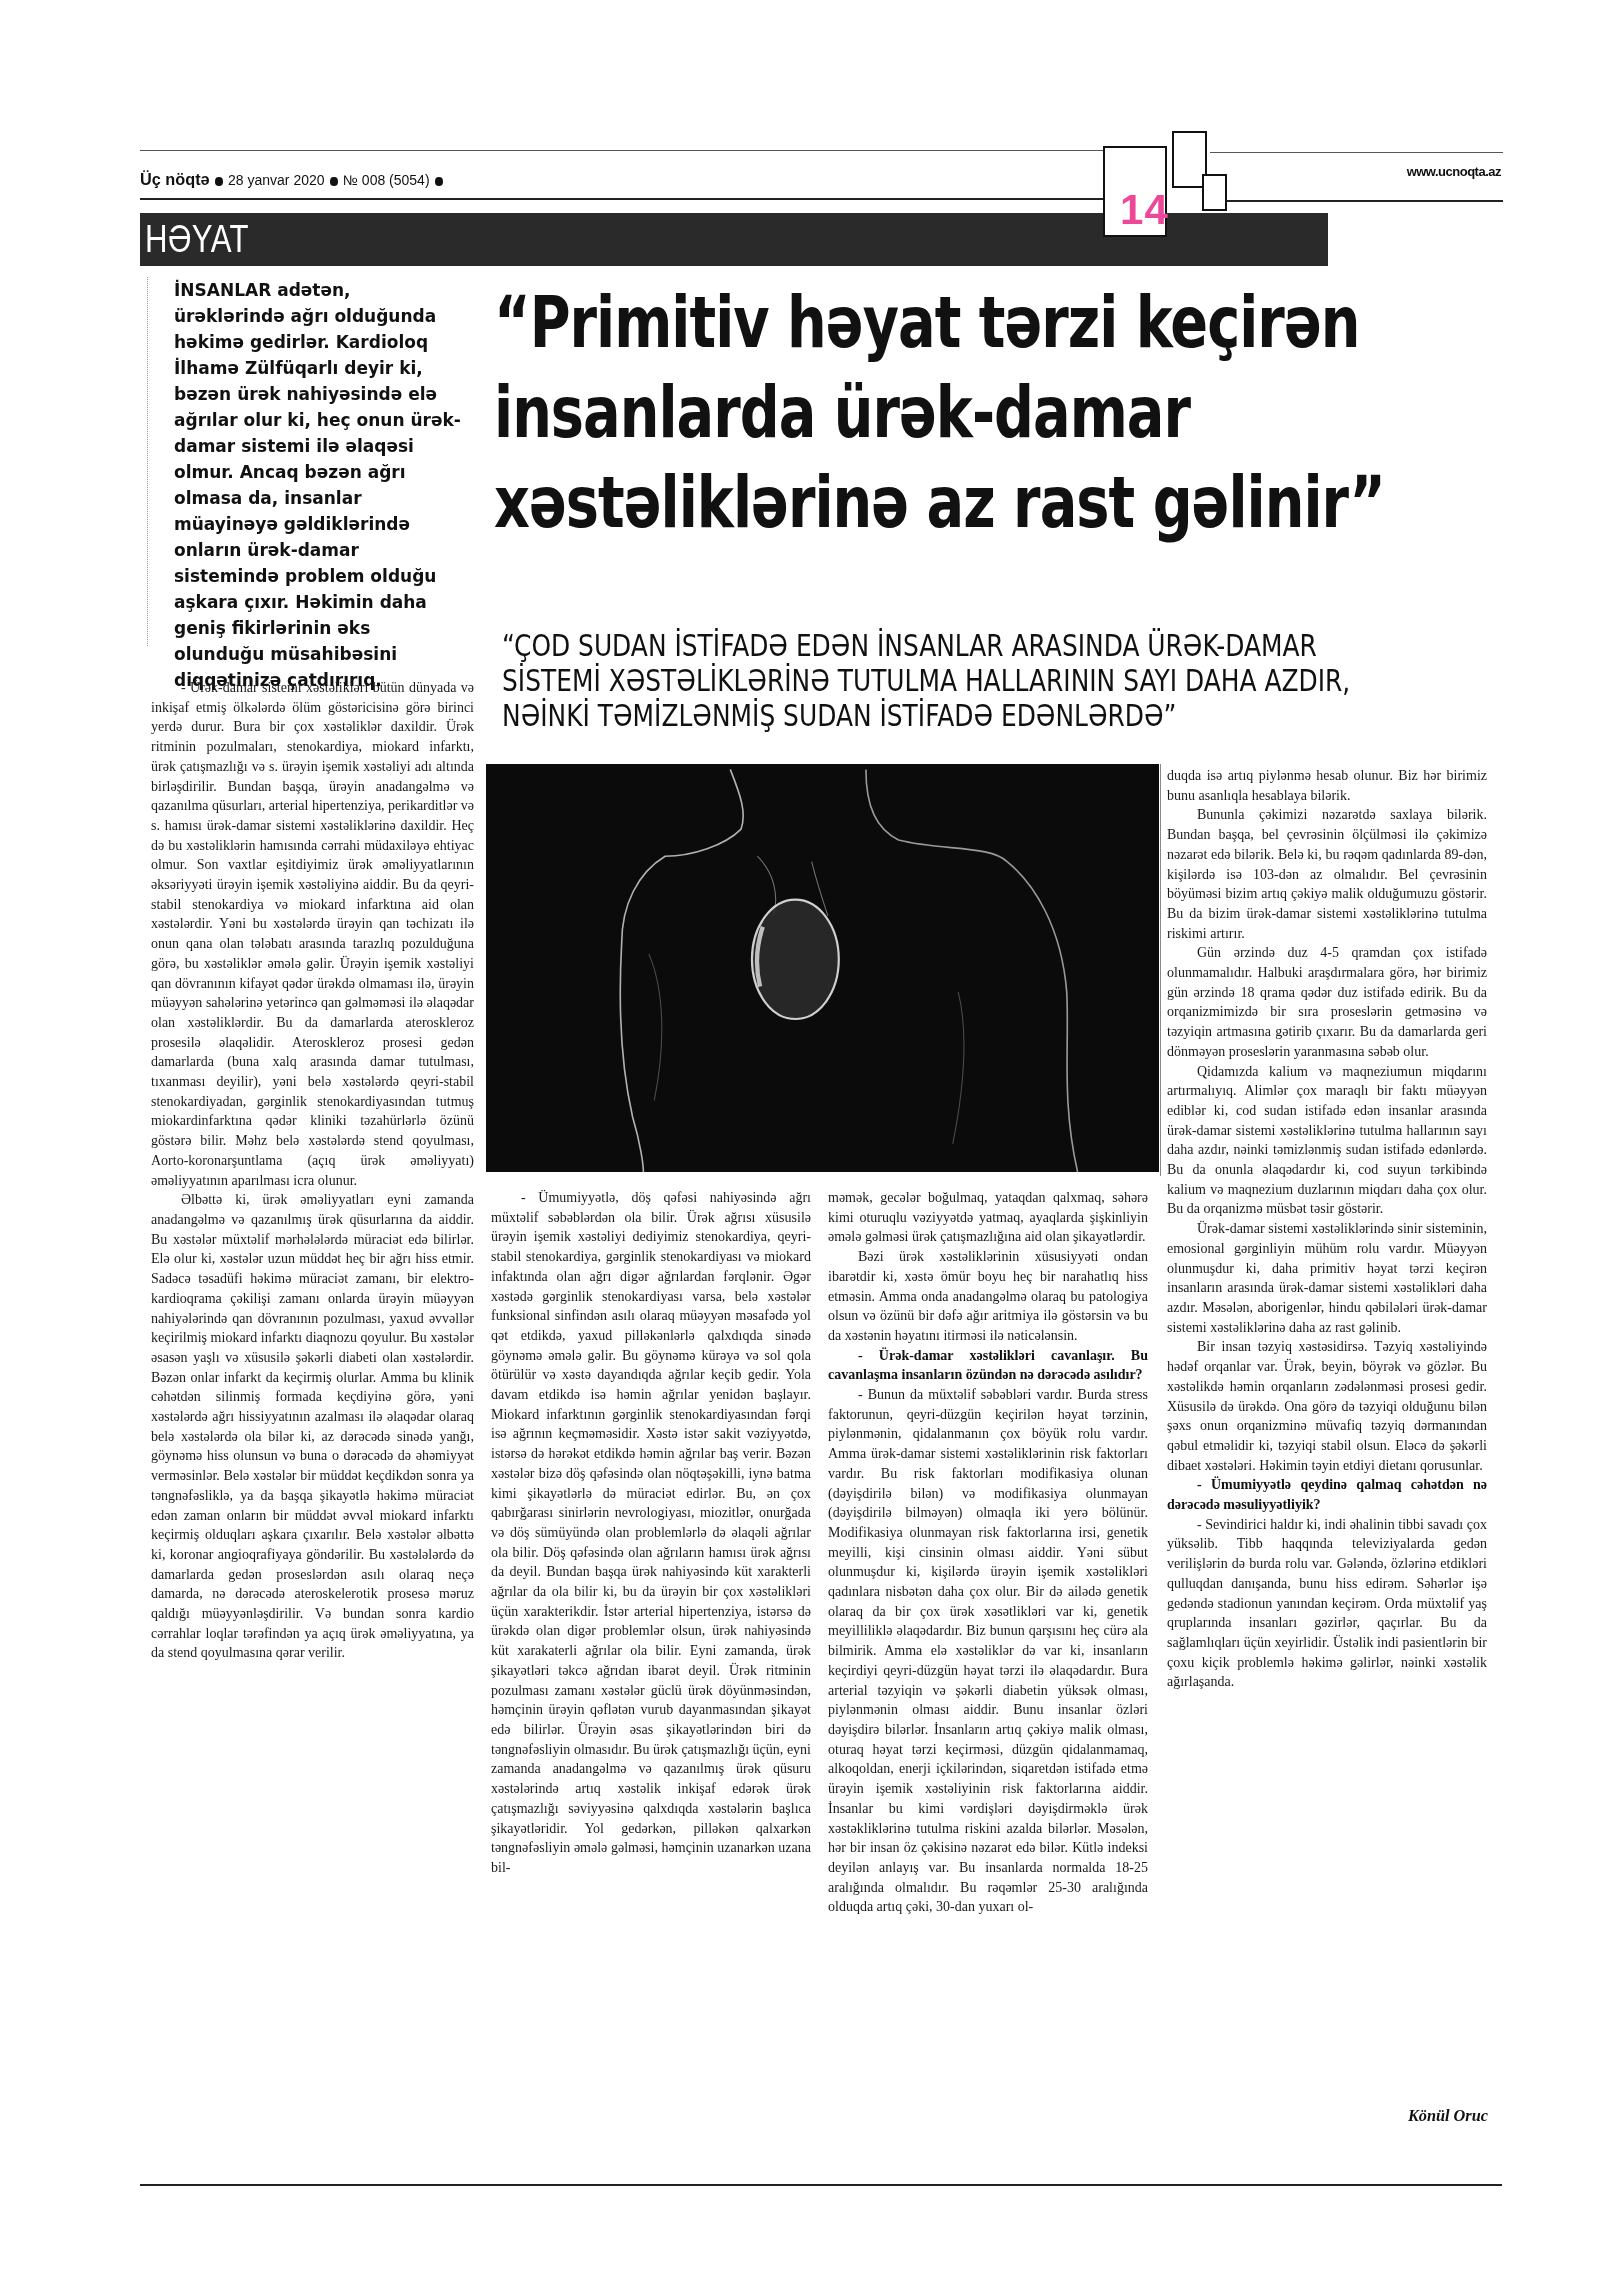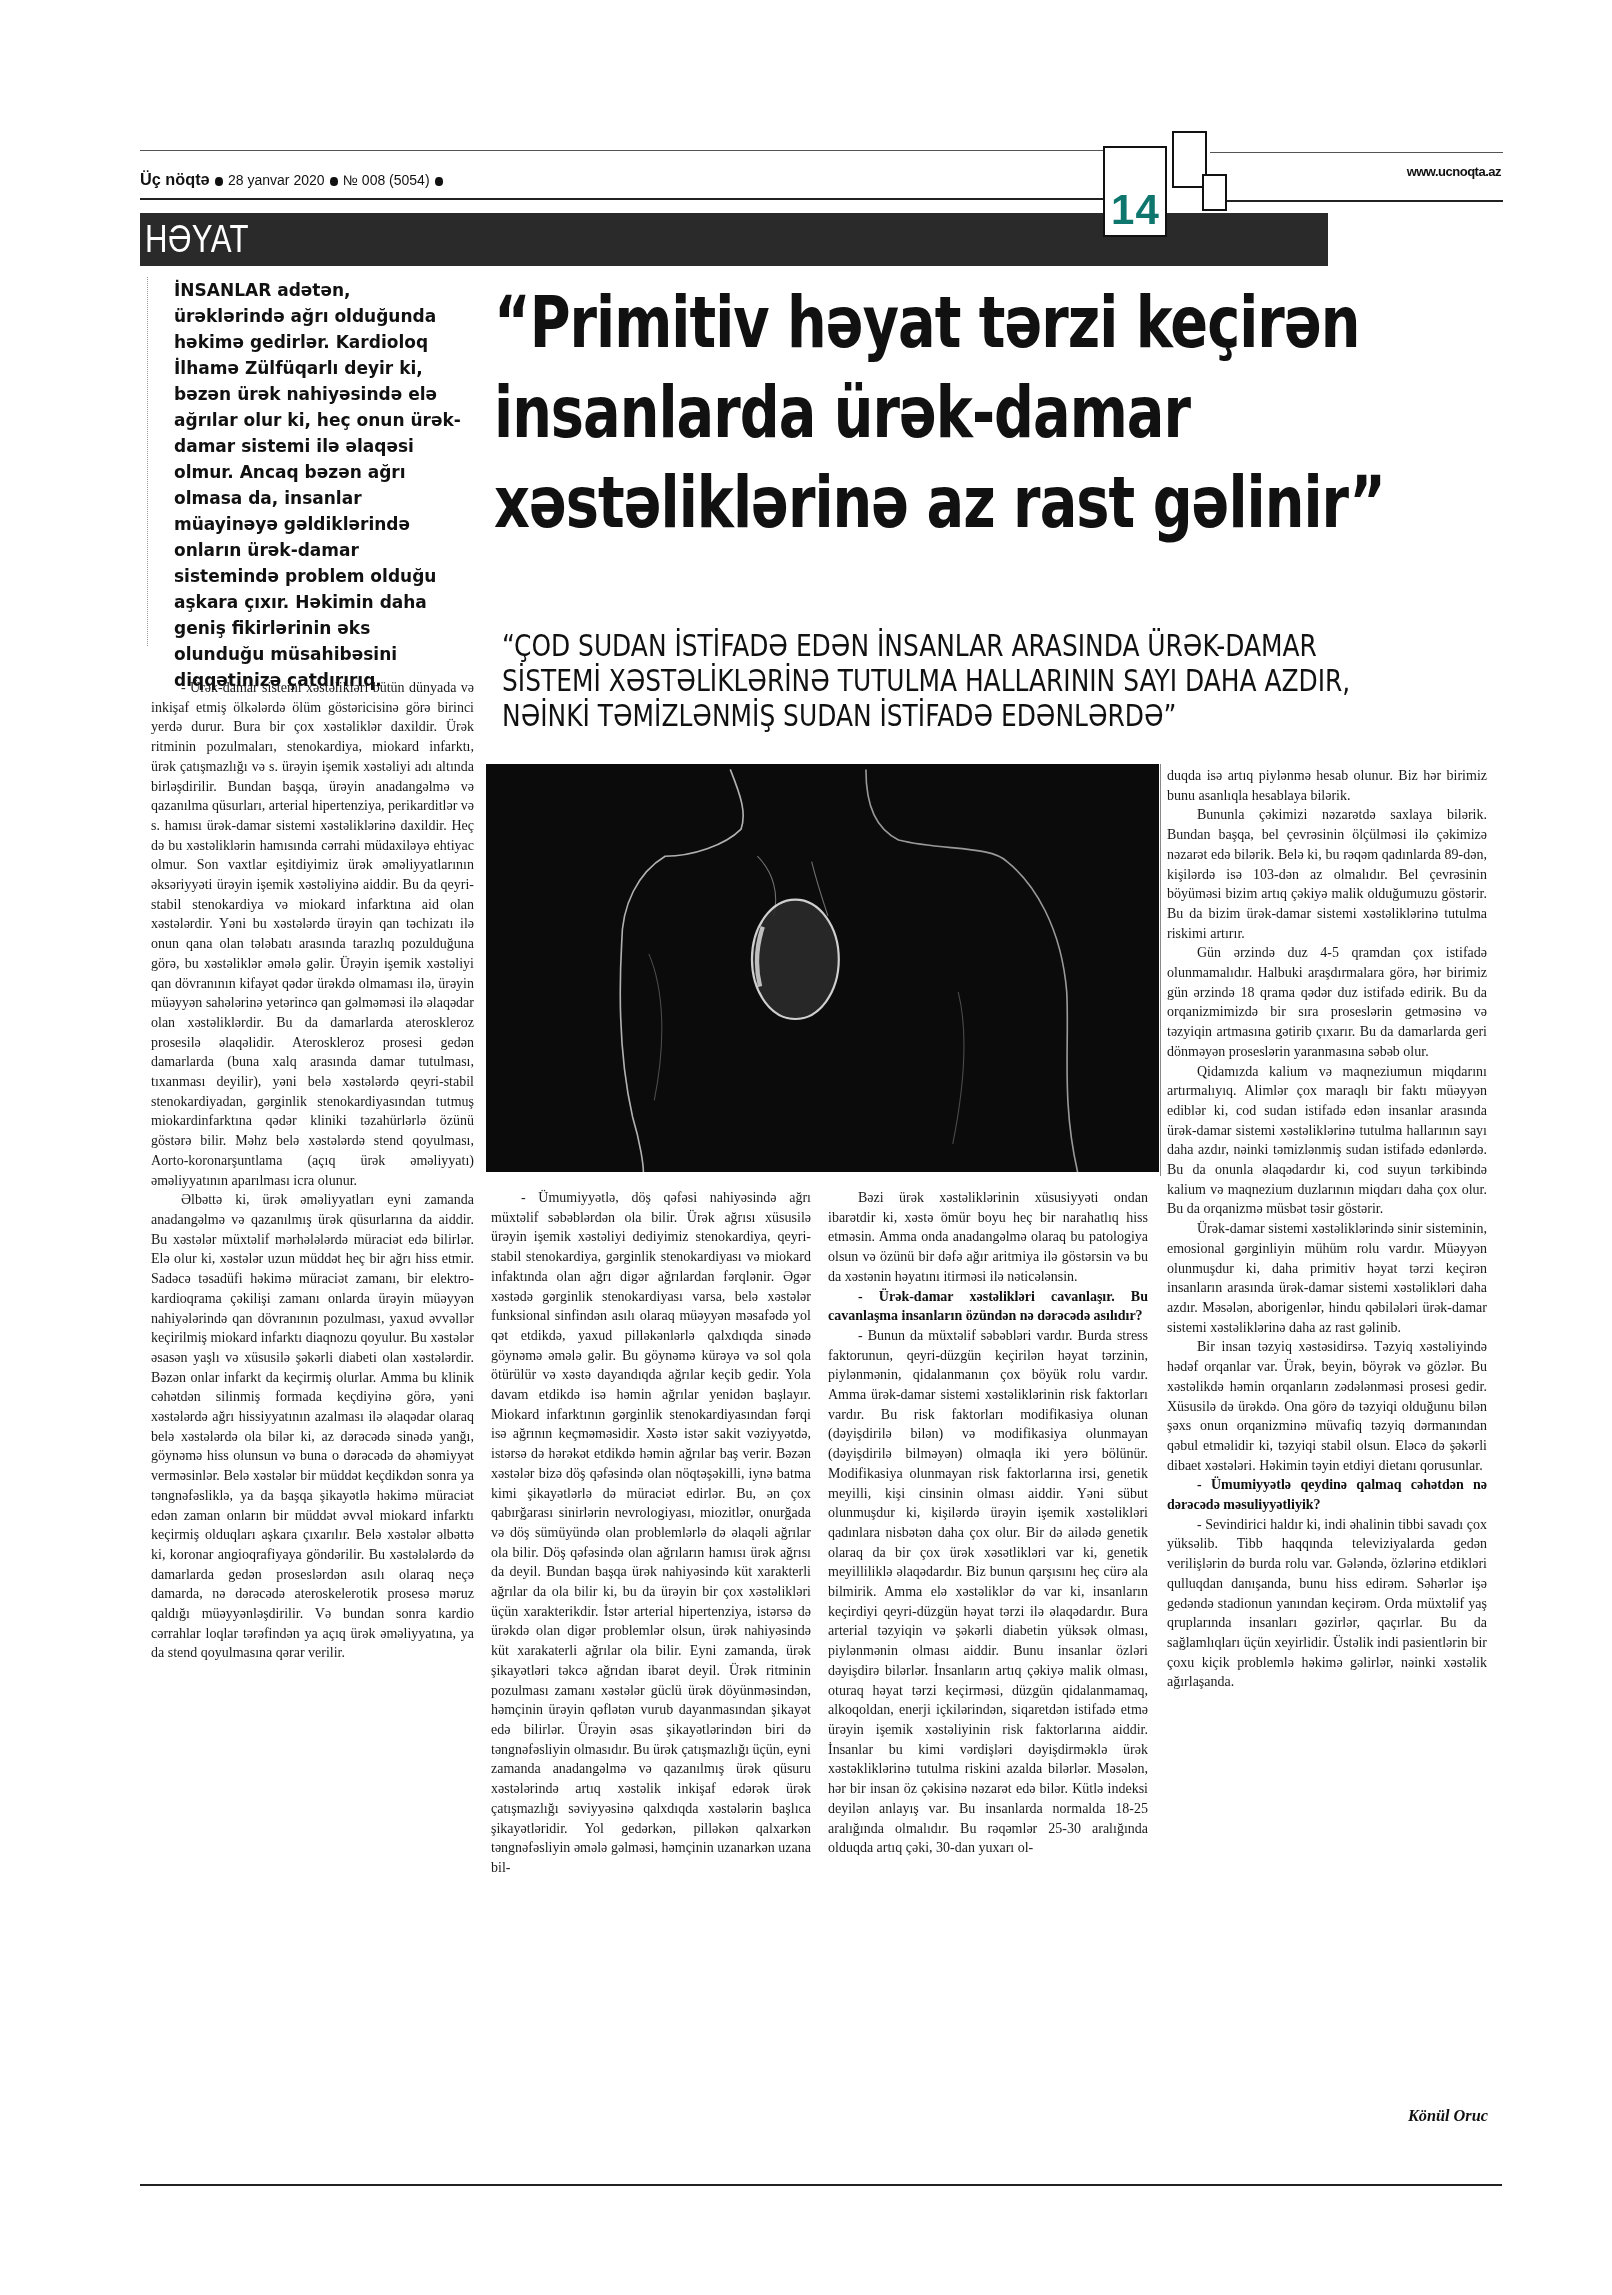--- a/index.html
+++ b/index.html
@@ -11,21 +11,21 @@
   .masthead { position:absolute; left:140px; top:170px; font-family:"Liberation Sans", sans-serif; font-size:14px; color:#111; letter-spacing:0px; white-space:nowrap; }
   .masthead .pub { font-weight:bold; font-size:16.3px; }
   .masthead .dot { display:inline-block; width:7.6px; height:8.7px; border-radius:50%; background:#111; margin:0 5.4px; vertical-align:middle; }
 
   .website { position:absolute; right:111px; top:164px; font-family:"Liberation Sans", sans-serif; font-weight:bold; font-size:13px; letter-spacing:-0.5px; color:#111;margin-left:36px; }
 
   .section-band { position:absolute; left:140px; top:213px; width:1188px; height:53px; background:#2a2a2a; }
   .section-band .label { position:absolute; left:5.4px; top:5.4px; font-family:"Liberation Sans", sans-serif; font-size:38px; color:#fff; letter-spacing:0.5px; transform:scaleX(0.82); transform-origin:left top; }
 
   .page-box { position:absolute; left:1103px; top:146px; width:64px; height:91px; background:#fff; border:2.7px solid #111; box-sizing:border-box; }
-  .page-box .num { position:absolute; left:6px; bottom:4.3px; font-family:"Liberation Sans", sans-serif; font-weight:bold; font-size:42px; line-height:42px; color:#0f766e; letter-spacing:1.1px; }
+  .page-box .num { position:absolute; left:15px; bottom:4.3px; font-family:"Liberation Sans", sans-serif; font-weight:bold; font-size:42px; line-height:42px; color:#ec4899; letter-spacing:1.1px; }
   .deco-sq1 { position:absolute; left:1172px; top:131px; width:35px; height:57px; border:2.7px solid #111; box-sizing:border-box; background:transparent; }
   .deco-sq2 { position:absolute; left:1202px; top:174px; width:25px; height:37px; border:2.7px solid #111; box-sizing:border-box; background:#fff; }
 
   .intro { position:absolute; left:174px; top:277px; width:288px; font-family:"DejaVu Sans", sans-serif; font-weight:bold; font-size:17px; line-height:26px; color:#111; }
   .dotted-v { position:absolute; left:147px; top:277px; width:0; height:369px; border-left:1.1px dotted #999; }
 
   .headline { position:absolute; left:494px; top:277px; width:1004px; font-family:"DejaVu Sans Condensed", "DejaVu Sans", sans-serif; font-weight:bold; font-size:72px; line-height:90px; letter-spacing:-1.1px; color:#111; transform:scaleX(0.86); transform-origin:left top; white-space:nowrap; }
   .headline div { white-space:nowrap; }
 
   .subhead { position:absolute; left:502px; top:628px; width:999px; font-family:"DejaVu Sans", sans-serif; font-size:30px; line-height:35px; color:#111; transform:scaleX(0.83); transform-origin:left top; white-space:nowrap; }
@@ -102,20 +102,21 @@
 <div class="col col1">
   <p>- Ürək-damar sistemi xəstəlikləri bütün dünyada və inkişaf etmiş ölkələrdə ölüm göstəricisinə görə birinci yerdə durur. Bura bir çox xəstəliklər daxildir. Ürək ritminin pozulmaları, stenokardiya, miokard infarktı, ürək çatışmazlığı və s. ürəyin işemik xəstəliyi adı altında birləşdirilir. Bundan başqa, ürəyin anadangəlmə və qazanılma qüsurları, arterial hipertenziya, perikarditlər və s. hamısı ürək-damar sistemi xəstəliklərinə daxildir. Heç də bu xəstəliklərin hamısında cərrahi müdaxiləyə ehtiyac olmur. Son vaxtlar eşitdiyimiz ürək əməliyyatlarının əksəriyyəti ürəyin işemik xəstəliyinə aiddir. Bu da qeyri-stabil stenokardiya və miokard infarktına aid olan xəstələrdir. Yəni bu xəstələrdə ürəyin qan təchizatı ilə onun qana olan tələbatı arasında tarazlıq pozulduğuna görə, bu xəstəliklər əmələ gəlir. Ürəyin işemik xəstəliyi qan dövranının kifayət qədər ürəkdə olmaması ilə, ürəyin müəyyən sahələrinə yetərincə qan gəlməməsi ilə əlaqədar olan xəstəliklərdir. Bu da damarlarda ateroskleroz prosesilə əlaqəlidir. Ateroskleroz prosesi gedən damarlarda (buna xalq arasında damar tutulması, tıxanması deyilir), yəni belə xəstələrdə qeyri-stabil stenokardiyadan, gərginlik stenokardiyasından tutmuş miokardinfarktına qədər kliniki təzahürlərlə özünü göstərə bilir. Məhz belə xəstələrdə stend qoyulması, Aorto-koronarşuntlama (açıq ürək əməliyyatı) əməliyyatının aparılması icra olunur.</p>
   <p>Əlbəttə ki, ürək əməliyyatları eyni zamanda anadangəlmə və qazanılmış ürək qüsurlarına da aiddir. Bu xəstələr müxtəlif mərhələlərdə müraciət edə bilirlər. Elə olur ki, xəstələr uzun müddət heç bir ağrı hiss etmir. Sadəcə təsadüfi həkimə müraciət zamanı, bir elektro-kardioqrama çəkilişi zamanı onlarda ürəyin müəyyən nahiyələrində qan dövranının pozulması, yaxud əvvəllər keçirilmiş miokard infarktı diaqnozu qoyulur. Bu xəstələr əsasən yaşlı və xüsusilə şəkərli diabeti olan xəstələrdir. Bəzən onlar infarkt da keçirmiş olurlar. Amma bu klinik cəhətdən silinmiş formada keçdiyinə görə, yəni xəstələrdə ağrı hissiyyatının azalması ilə əlaqədar olaraq belə xəstələrdə ola bilər ki, az dərəcədə sinədə yanğı, göynəmə hiss olunsun və buna o dərəcədə də əhəmiyyət verməsinlər. Belə xəstələr bir müddət keçdikdən sonra ya təngnəfəsliklə, ya da başqa şikayətlə həkimə müraciət edən zaman onların bir müddət əvvəl miokard infarktı keçirmiş olduqları aşkara çıxarılır. Belə xəstələr əlbəttə ki, koronar angioqrafiyaya göndərilir. Bu xəstələlərdə də damarlarda gedən proseslərdən asılı olaraq neçə damarda, nə dərəcədə ateroskelerotik prosesə məruz qaldığı müəyyənləşdirilir. Və bundan sonra kardio cərrahlar loqlar tərəfindən ya açıq ürək əməliyyatına, ya da stend qoyulmasına qərar verilir.</p>
 </div>
 
 <div class="col col2">
   <p>- Ümumiyyətlə, döş qəfəsi nahiyəsində ağrı müxtəlif səbəblərdən ola bilir. Ürək ağrısı xüsusilə ürəyin işemik xəstəliyi dediyimiz stenokardiya, qeyri-stabil stenokardiya, gərginlik stenokardiyası və miokard infaktında olan ağrı digər ağrılardan fərqlənir. Əgər xəstədə gərginlik stenokardiyası varsa, belə xəstələr funksional sinfindən asılı olaraq müəyyən məsafədə yol qət etdikdə, yaxud pilləkənlərlə qalxdıqda sinədə göynəmə əmələ gəlir. Bu göynəmə kürəyə və sol qola ötürülür və xəstə dayandıqda ağrılar keçib gedir. Yola davam etdikdə isə həmin ağrılar yenidən başlayır. Miokard infarktının gərginlik stenokardiyasından fərqi isə ağrının keçməməsidir. Xəstə istər sakit vəziyyətdə, istərsə də hərəkət etdikdə həmin ağrılar baş verir. Bəzən xəstələr bizə döş qəfəsində olan nöqtəşəkilli, iynə batma kimi şikayətlərlə də müraciət edirlər. Bu, ən çox qabırğarası sinirlərin nevrologiyası, miozitlər, onurğada və döş sümüyündə olan problemlərlə də əlaqəli ağrılar ola bilir. Döş qəfəsində olan ağrıların hamısı ürək ağrısı da deyil. Bundan başqa ürək nahiyəsində küt xarakterli ağrılar da ola bilir ki, bu da ürəyin bir çox xəstəlikləri üçün xarakterikdir. İstər arterial hipertenziya, istərsə də ürəkdə olan digər problemlər olsun, ürək nahiyəsində küt xarakaterli ağrılar ola bilir. Eyni zamanda, ürək şikayətləri təkcə ağrıdan ibarət deyil. Ürək ritminin pozulması zamanı xəstələr güclü ürək döyünməsindən, həmçinin ürəyin qəflətən vurub dayanmasından şikayət edə bilirlər. Ürəyin əsas şikayətlərindən biri də təngnəfəsliyin olmasıdır. Bu ürək çatışmazlığı üçün, eyni zamanda anadangəlmə və qazanılmış ürək qüsuru xəstələrində artıq xəstəlik inkişaf edərək ürək çatışmazlığı səviyyəsinə qalxdıqda xəstələrin başlıca şikayətləridir. Yol gedərkən, pilləkən qalxarkən təngnəfəsliyin əmələ gəlməsi, həmçinin uzanarkən uzana bil-</p>
 </div>
 
 <div class="col col3">
+  <p class="noindent">məmək, gecələr boğulmaq, yataqdan qalxmaq, səhərə kimi oturuqlu vəziyyətdə yatmaq, ayaqlarda şişkinliyin əmələ gəlməsi ürək çatışmazlığına aid olan şikayətlərdir.</p>
   <p>Bəzi ürək xəstəliklərinin xüsusiyyəti ondan ibarətdir ki, xəstə ömür boyu heç bir narahatlıq hiss etməsin. Amma onda anadangəlmə olaraq bu patologiya olsun və özünü bir dəfə ağır aritmiya ilə göstərsin və bu da xəstənin həyatını itirməsi ilə nəticələnsin.</p>
   <p class="q">- Ürək-damar xəstəlikləri cavanlaşır. Bu cavanlaşma insanların özündən nə dərəcədə asılıdır?</p>
   <p>- Bunun da müxtəlif səbəbləri vardır. Burda stress faktorunun, qeyri-düzgün keçirilən həyat tərzinin, piylənmənin, qidalanmanın çox böyük rolu vardır. Amma ürək-damar sistemi xəstəliklərinin risk faktorları vardır. Bu risk faktorları modifikasiya olunan (dəyişdirilə bilən) və modifikasiya olunmayan (dəyişdirilə bilməyən) olmaqla iki yerə bölünür. Modifikasiya olunmayan risk faktorlarına irsi, genetik meyilli, kişi cinsinin olması aiddir. Yəni sübut olunmuşdur ki, kişilərdə ürəyin işemik xəstəlikləri qadınlara nisbətən daha çox olur. Bir də ailədə genetik olaraq da bir çox ürək xəsətlikləri var ki, genetik meyilliliklə əlaqədardır. Biz bunun qarşısını heç cürə ala bilmirik. Amma elə xəstəliklər də var ki, insanların keçirdiyi qeyri-düzgün həyat tərzi ilə əlaqədardır. Bura arterial təzyiqin və şəkərli diabetin yüksək olması, piylənmənin olması aiddir. Bunu insanlar özləri dəyişdirə bilərlər. İnsanların artıq çəkiyə malik olması, oturaq həyat tərzi keçirməsi, düzgün qidalanmamaq, alkoqoldan, enerji içkilərindən, siqaretdən istifadə etmə ürəyin işemik xəstəliyinin risk faktorlarına aiddir. İnsanlar bu kimi vərdişləri dəyişdirməklə ürək xəstəkliklərinə tutulma riskini azalda bilərlər. Məsələn, hər bir insan öz çəkisinə nəzarət edə bilər. Kütlə indeksi deyilən anlayış var. Bu insanlarda normalda 18-25 aralığında olmalıdır. Bu rəqəmlər 25-30 aralığında olduqda artıq çəki, 30-dan yuxarı ol-</p>
 </div>
 
 <div class="col col4">
   <p class="noindent">duqda isə artıq piylənmə hesab olunur. Biz hər birimiz bunu asanlıqla hesablaya bilərik.</p>
   <p>Bununla çəkimizi nəzarətdə saxlaya bilərik. Bundan başqa, bel çevrəsinin ölçülməsi ilə çəkimizə nəzarət edə bilərik. Belə ki, bu rəqəm qadınlarda 89-dən, kişilərdə isə 103-dən az olmalıdır. Bel çevrəsinin böyüməsi bizim artıq çəkiyə malik olduğumuzu göstərir. Bu da bizim ürək-damar sistemi xəstəliklərinə tutulma riskimi artırır.</p>
   <p>Gün ərzində duz 4-5 qramdan çox istifadə olunmamalıdır. Halbuki araşdırmalara görə, hər birimiz gün ərzində 18 qrama qədər duz istifadə edirik. Bu da orqanizmimizdə bir sıra proseslərin getməsinə və təzyiqin artmasına gətirib çıxarır. Bu da damarlarda geri dönməyən proseslərin yaranmasına səbəb olur.</p>
   <p>Qidamızda kalium və maqneziumun miqdarını artırmalıyıq. Alimlər çox maraqlı bir faktı müəyyən ediblər ki, cod sudan istifadə edən insanlar arasında ürək-damar sistemi xəstəliklərinə tutulma hallarının sayı daha azdır, nəinki təmizlənmiş sudan istifadə edənlərdə. Bu da onunla əlaqədardır ki, cod suyun tərkibində kalium və maqnezium duzlarının miqdarı daha çox olur. Bu da orqanizmə müsbət təsir göstərir.</p>

